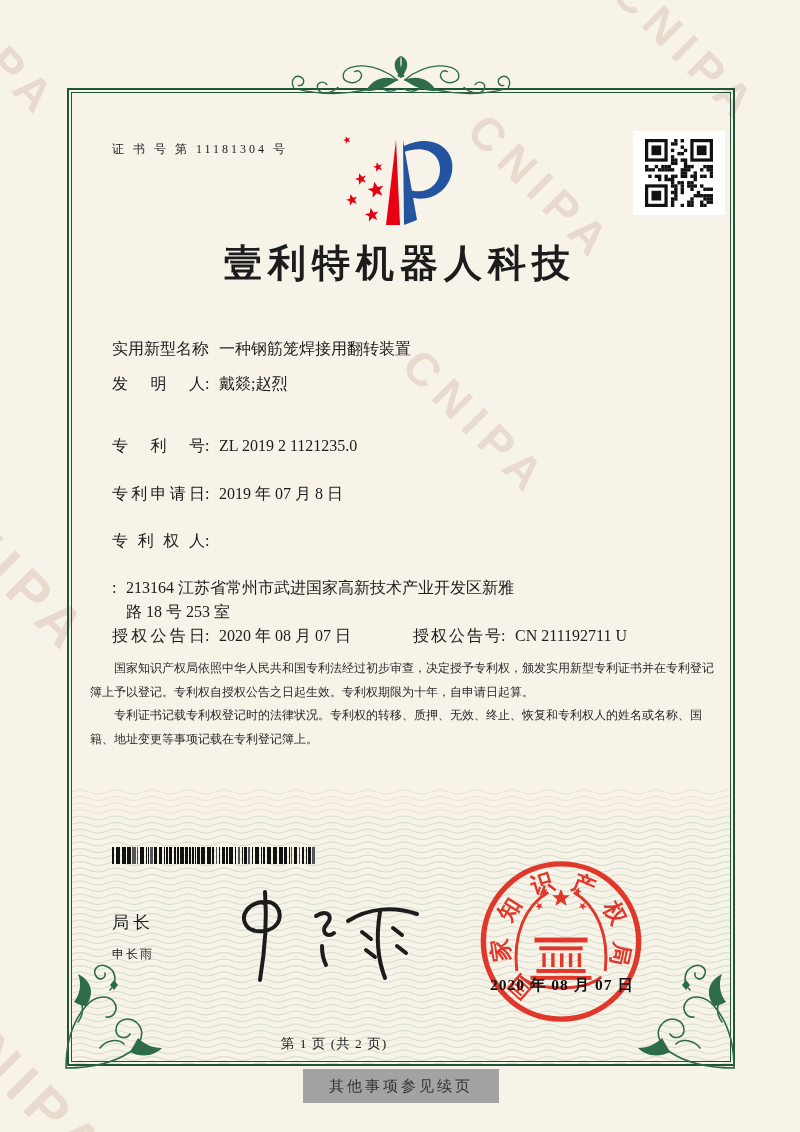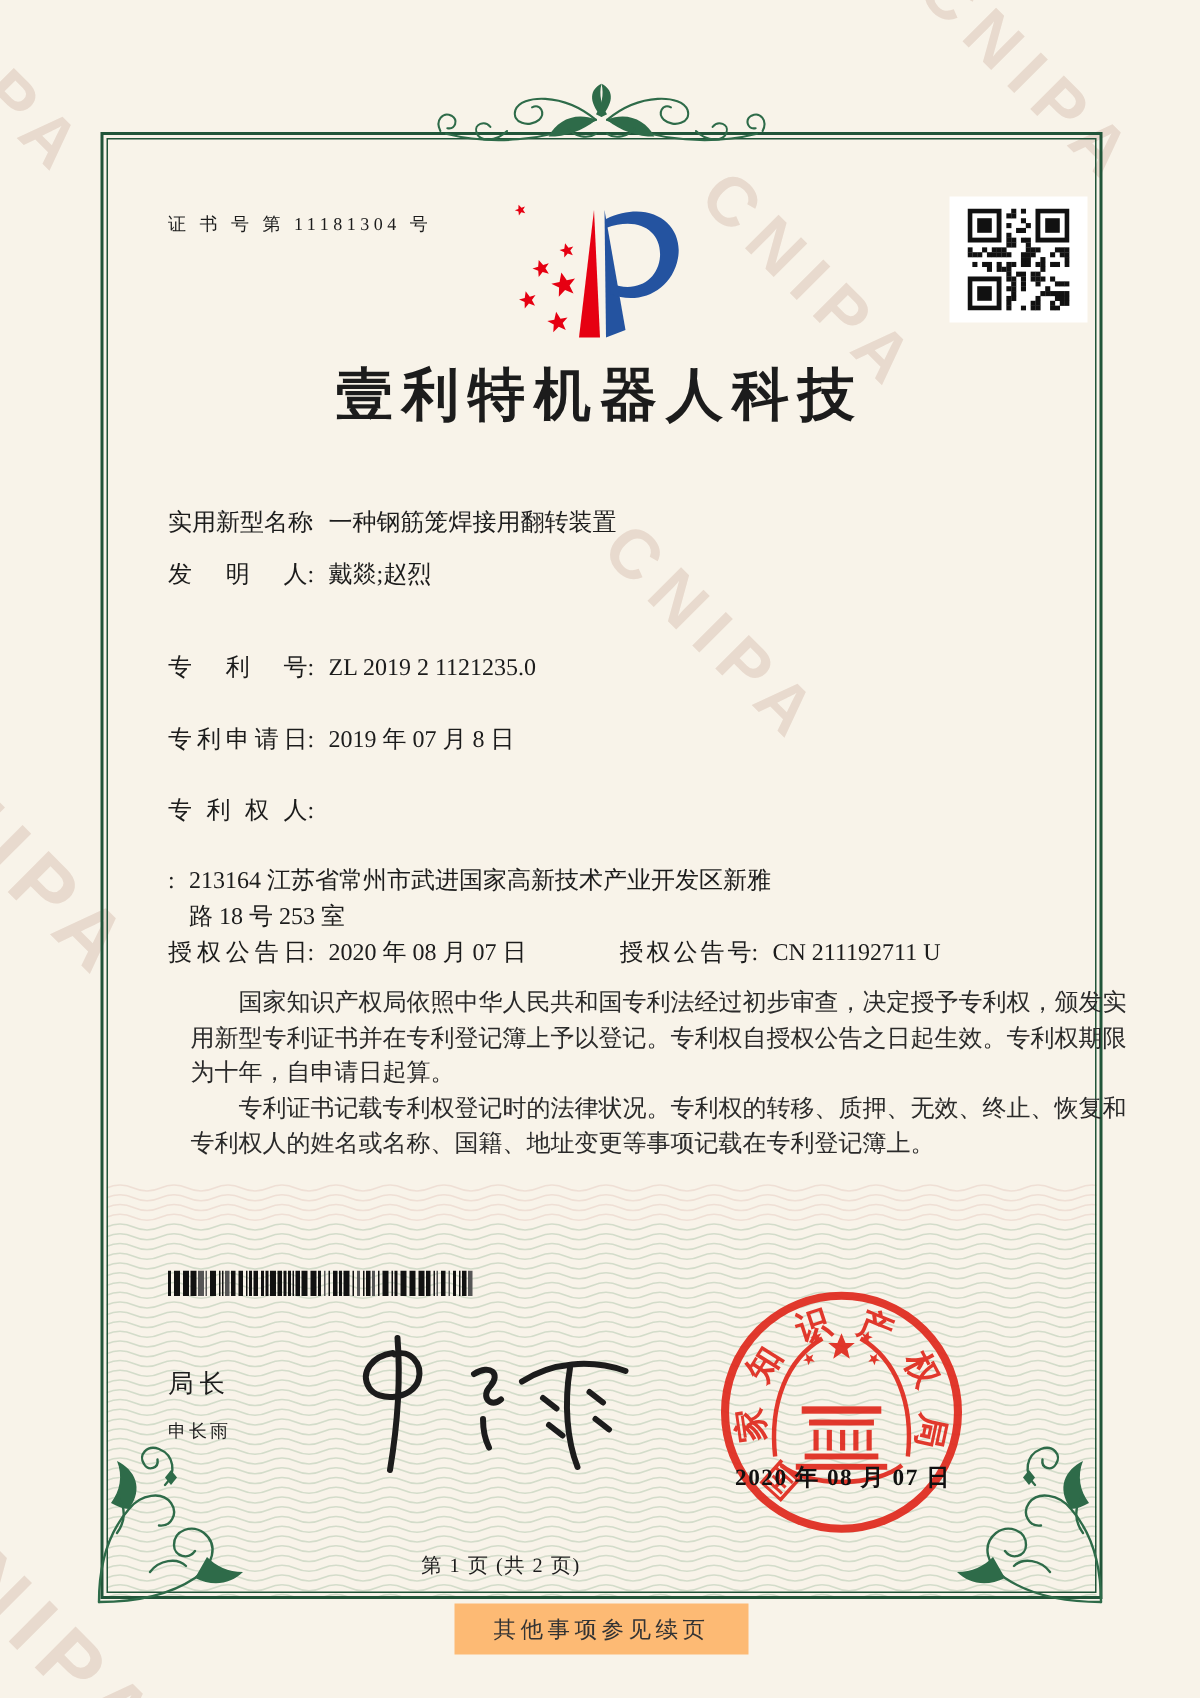--- a/index.html
+++ b/index.html
@@ -23,27 +23,27 @@
          display:flex;align-items:center;justify-content:center;}
   
   .row{position:absolute;left:112px;display:flex;font-size:16px;line-height:24px;}
   .lbl{display:inline-block;width:93px;text-align:justify;text-align-last:justify;white-space:nowrap;}
   .lbl2{display:inline-block;width:88px;text-align:justify;text-align-last:justify;white-space:nowrap;}
   .cln{display:inline-block;width:9px;}
   .val{margin-left:5px;white-space:pre-line;}
   .v1{width:194px;white-space:nowrap;}
   .valwide{max-width:505px;}
   
-  .bodytxt{position:absolute;left:90px;top:657px;width:630px;font-size:16px;line-height:23.5px;color:#2a2a2a;margin-left:37px;}
+  .bodytxt{position:absolute;left:90px;top:657px;width:630px;font-size:12px;line-height:23.5px;color:#2a2a2a;}
   .bodytxt p{margin:0;text-indent:2em;}
   
   .sig-title{position:absolute;left:112px;top:911px;font-size:17px;letter-spacing:4px;}
   .sig-name{position:absolute;left:112px;top:946px;font-size:12px;letter-spacing:2px;}
   .pagefoot{position:absolute;left:0;width:668px;top:1035px;text-align:center;font-size:13.5px;letter-spacing:1px;}
-  .notebox{position:absolute;left:303px;top:1069px;width:196px;height:34px;background:#fdba74;
+  .notebox{position:absolute;left:303px;top:1069px;width:196px;height:34px;background:#a3a3a3;
            display:flex;align-items:center;justify-content:center;font-size:15px;letter-spacing:3px;color:#333;}
   .sealdate{position:absolute;left:482px;top:975px;width:160px;text-align:center;
             font-size:15.5px;font-weight:bold;color:#111;letter-spacing:1px;z-index:6;}
   #seal{z-index:5;opacity:.93;}
   #seal text{font-family:"Liberation Serif","DejaVu Serif",serif;}
   svg{display:block;}
 </style>
 </head>
 <body>
 

